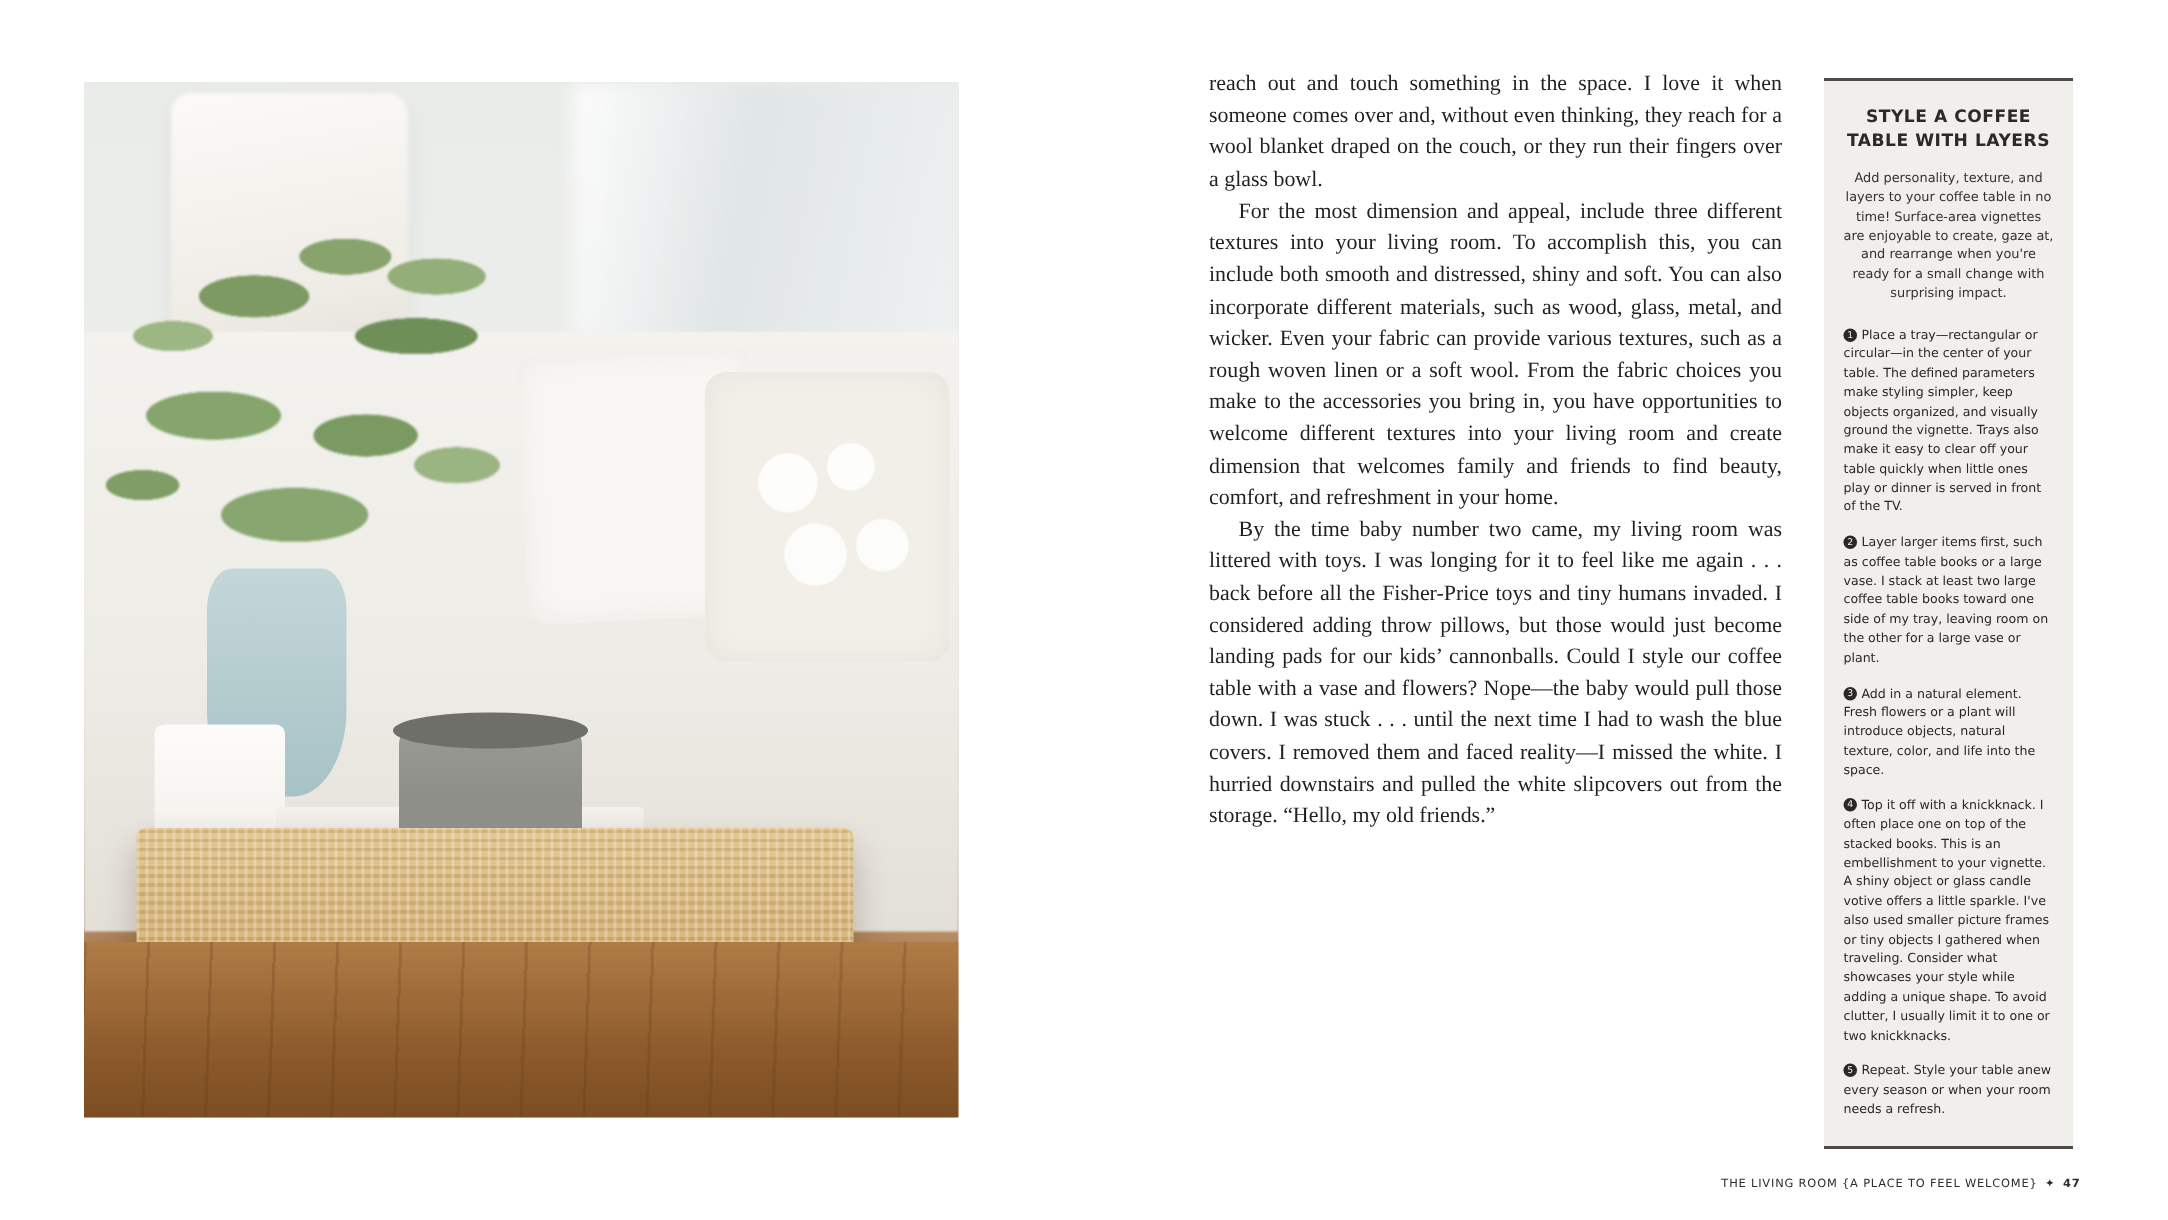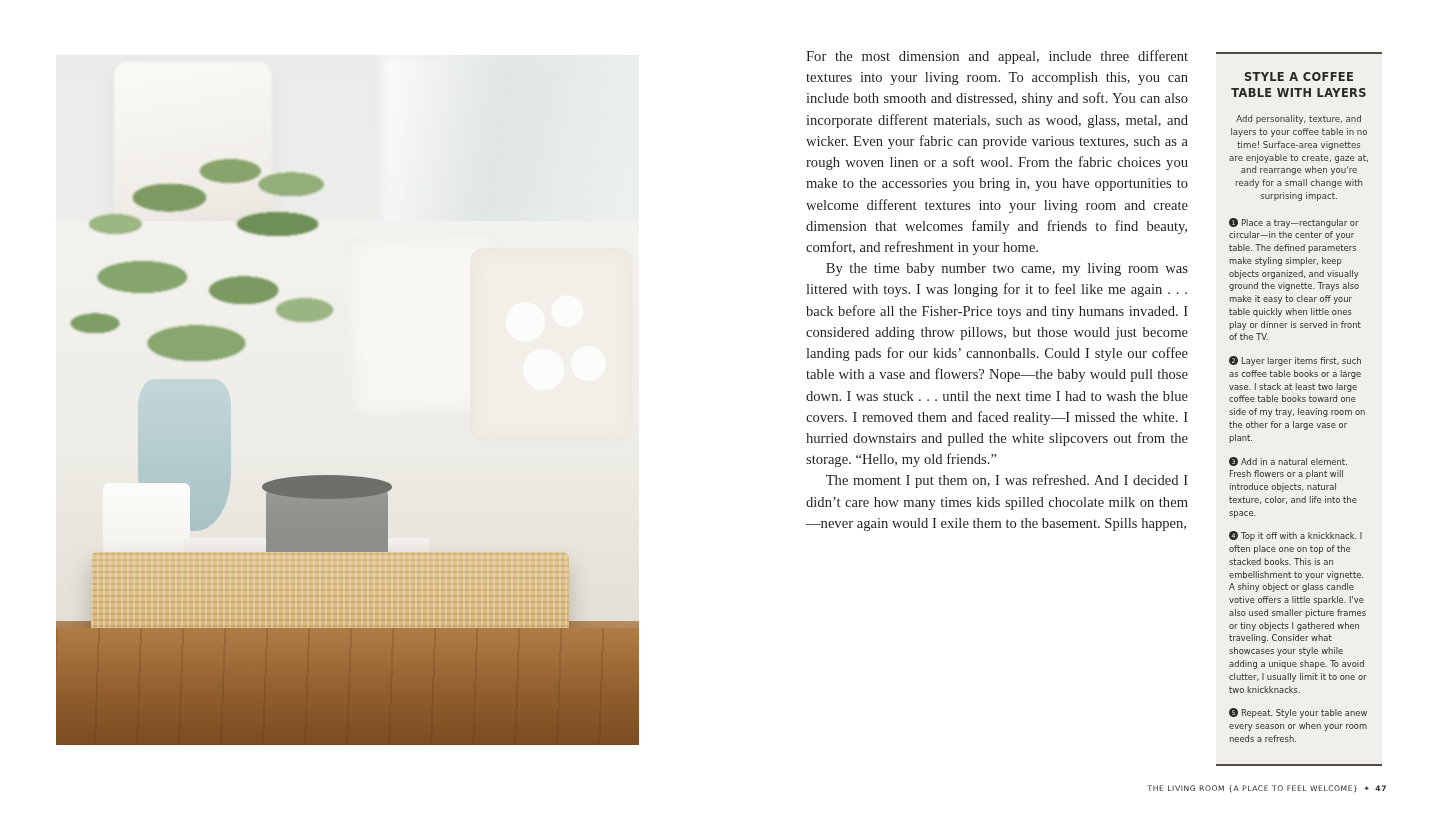--- a/index.html
+++ b/index.html
@@ -290,25 +290,25 @@
       <div class="ph-vase"></div>
       <div class="ph-lantern"></div>
       <div class="ph-books"></div>
       <div class="ph-pot"></div>
       <div class="ph-tray"></div>
       <div class="ph-floor"></div>
     </div>
   </div>
 
   <div class="col-main">
+    <p class="body-p">reach out and touch something in the space. I love it when someone comes over and, without even thinking, they reach for a wool blanket draped on the couch, or they run their fingers over a glass bowl.</p>
     <p class="body-p">For the most dimension and appeal, include three different textures into your living room. To accomplish this, you can include both smooth and distressed, shiny and soft. You can also incorporate different materials, such as wood, glass, metal, and wicker. Even your fabric can provide various textures, such as a rough woven linen or a soft wool. From the fabric choices you make to the accessories you bring in, you have opportunities to welcome different textures into your living room and create dimension that welcomes family and friends to find beauty, comfort, and refreshment in your home.</p>
 
 
     <p class="body-p">By the time baby number two came, my living room was littered with toys. I was longing for it to feel like me again . . . back before all the Fisher-Price toys and tiny humans invaded. I considered adding throw pillows, but those would just become landing pads for our kids’ cannonballs. Could I style our coffee table with a vase and flowers? Nope—the baby would pull those down. I was stuck . . . until the next time I had to wash the blue covers. I removed them and faced reality—I missed the white. I hurried downstairs and pulled the white slipcovers out from the storage. “Hello, my old friends.”</p>
-    <p class="body-p">The moment I put them on, I was refreshed. And I decided I didn’t care how many times kids spilled chocolate milk on them—never again would I exile them to the basement. Spills happen,</p>
   </div>
 
   <aside class="sidebar">
     <div class="sb-title">STYLE A COFFEE TABLE WITH LAYERS</div>
     <div class="sb-intro">Add personality, texture, and layers to your coffee table in no time! Surface-area vignettes are enjoyable to create, gaze at, and rearrange when you're ready for a small change with surprising impact.</div>
 
     <div class="sb-item">
       <span class="sb-num">1</span><span>Place a tray—rectangular or circular—in the center of your table. The defined parameters make styling simpler, keep objects organized, and visually ground the vignette. Trays also make it easy to clear off your table quickly when little ones play or dinner is served in front of the TV.</span>
     </div>
     <div class="sb-item">

